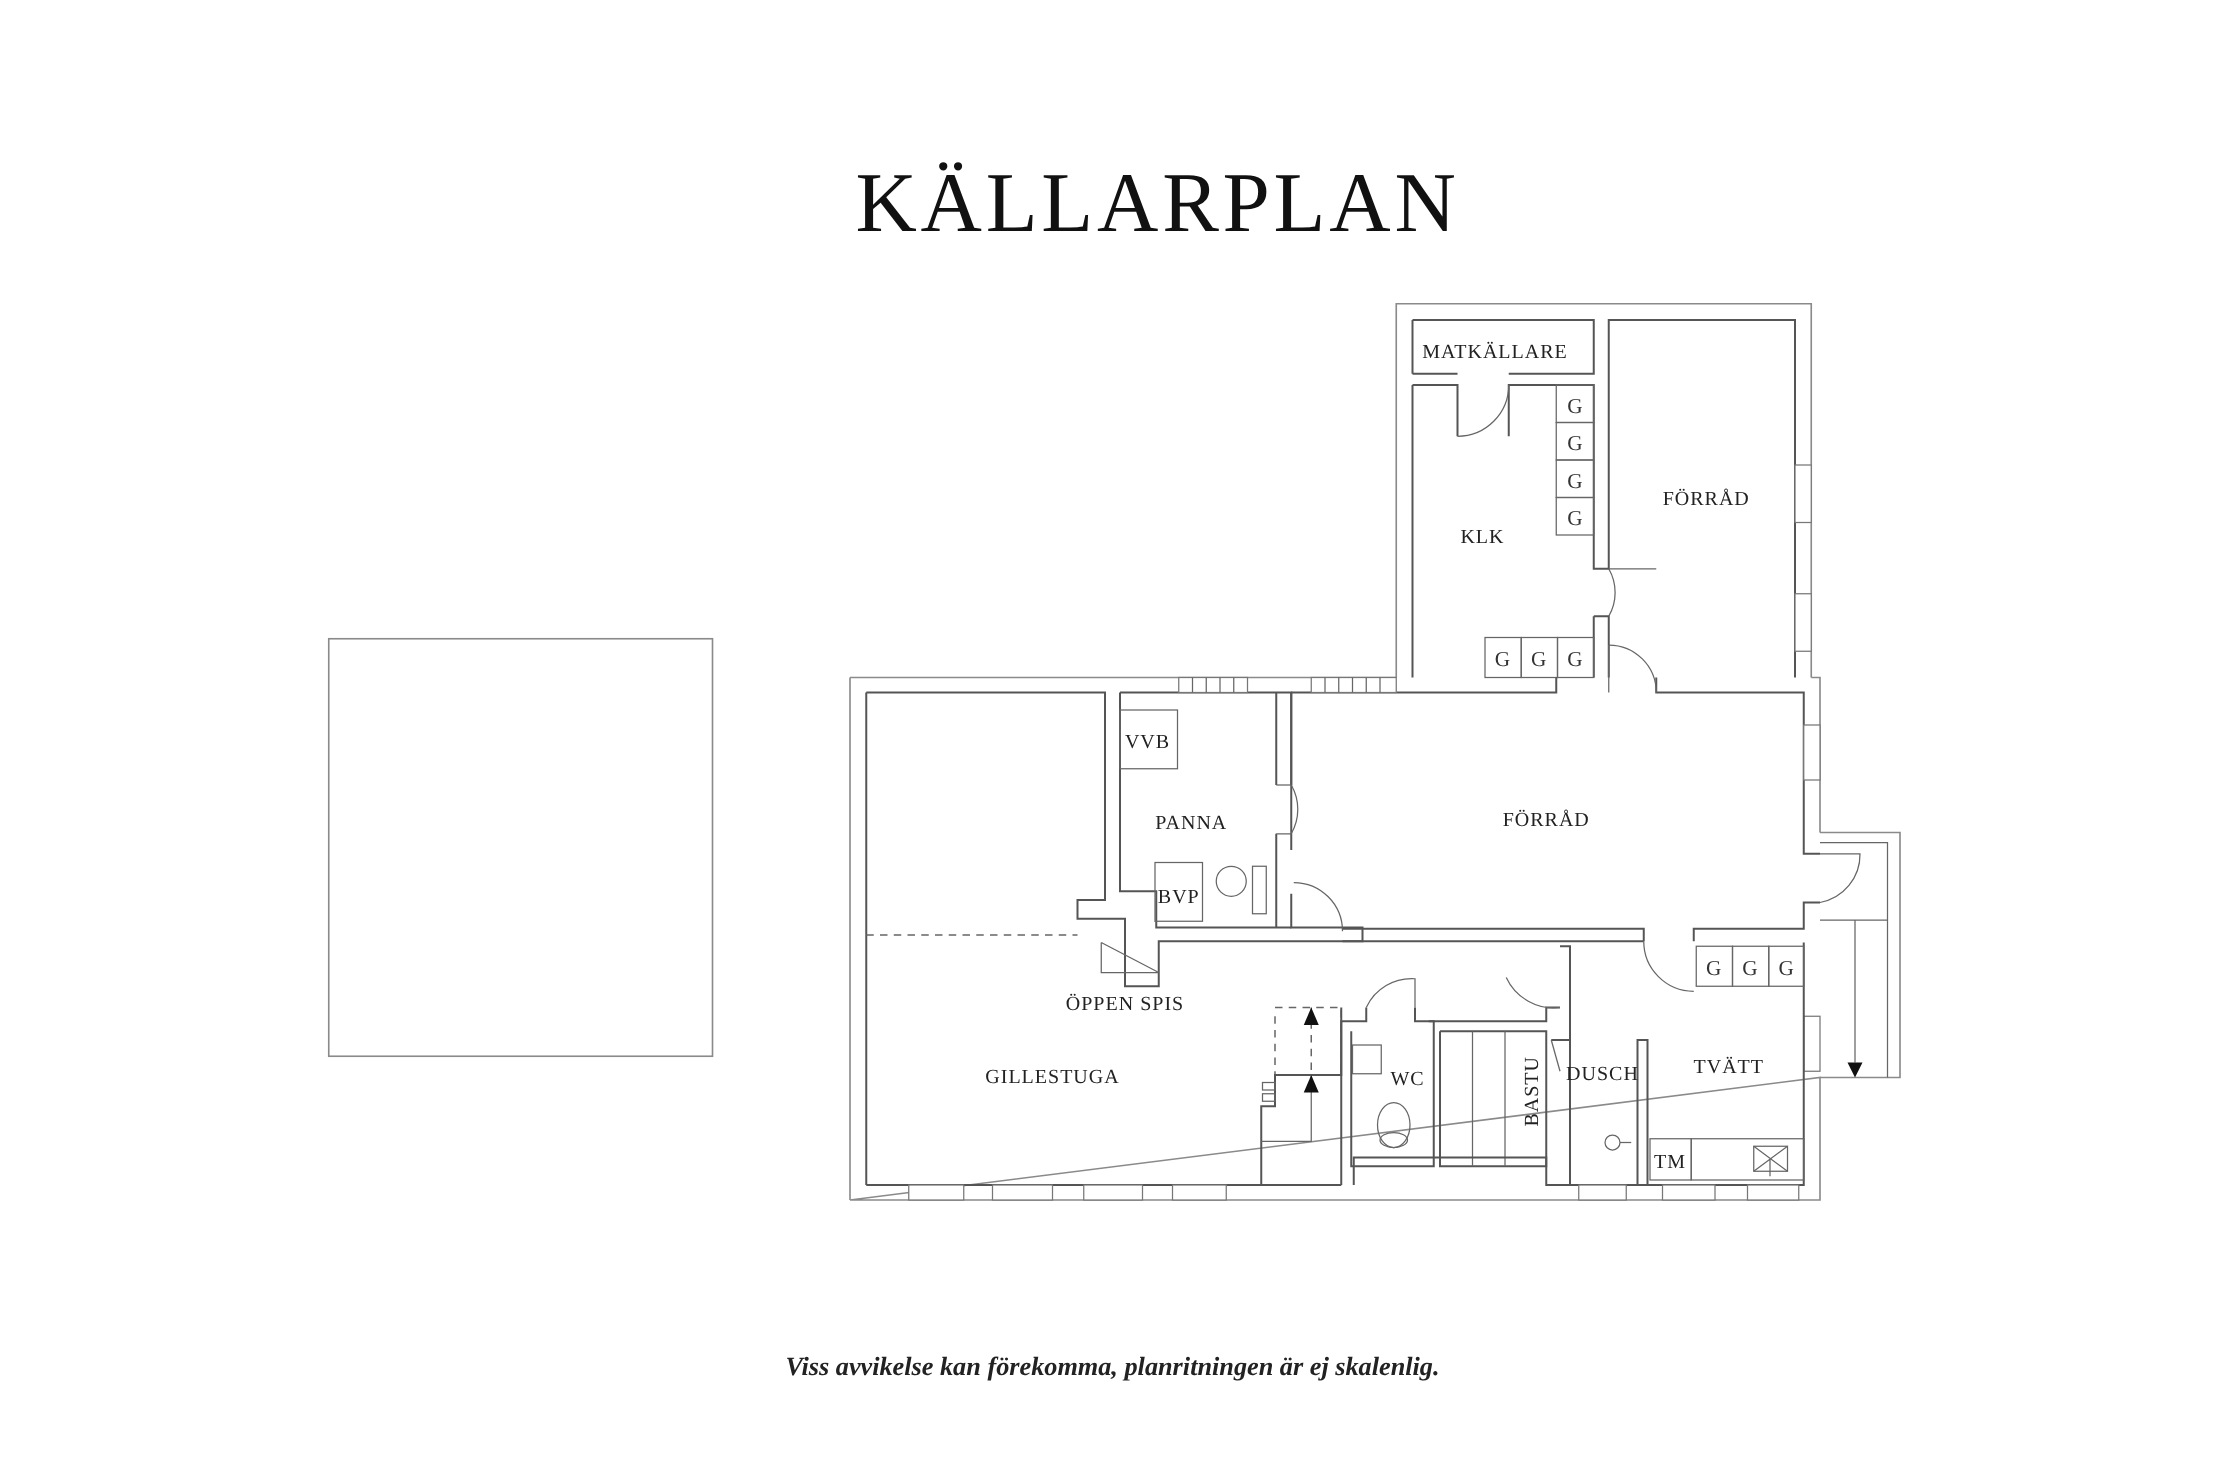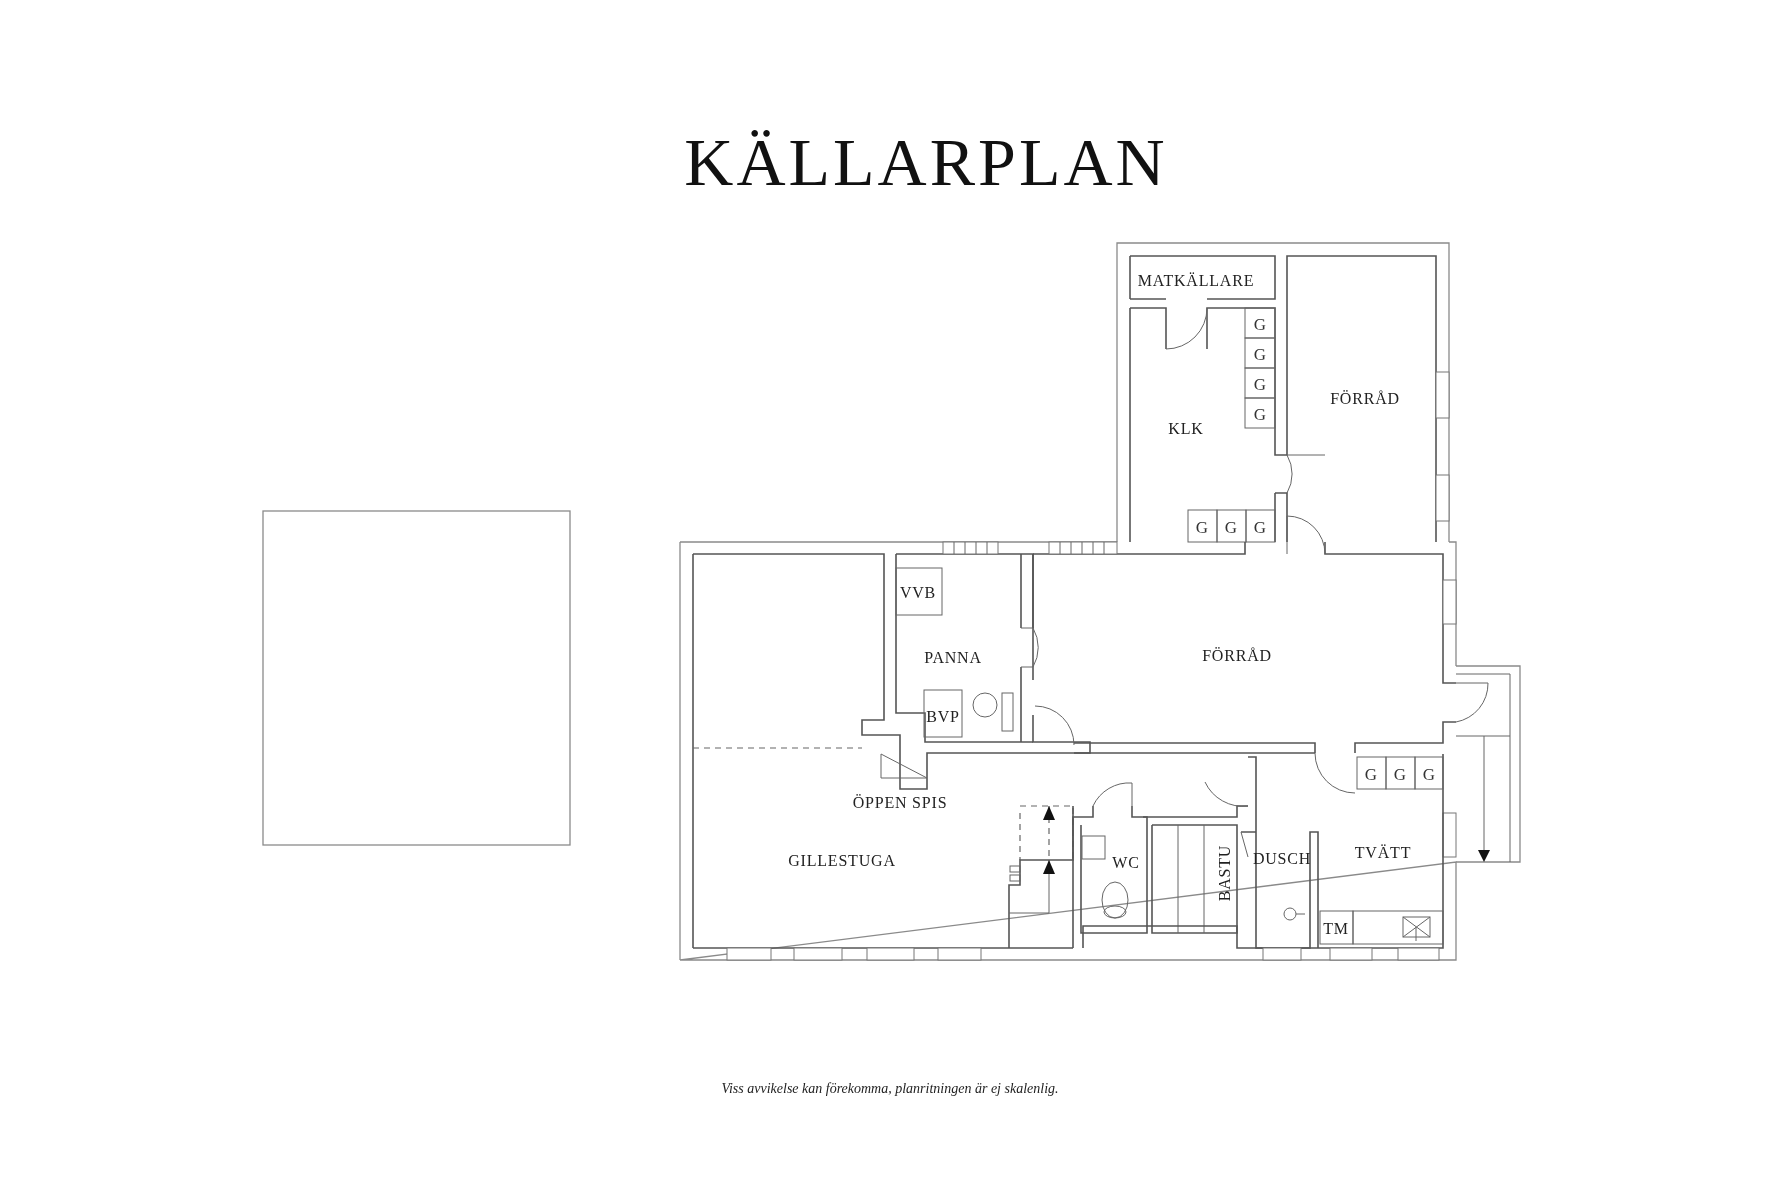--- a/index.html
+++ b/index.html
@@ -1,18 +1,18 @@
 <!DOCTYPE html>
 <html><head>
 <meta charset="utf-8">
 <style>
   html, body { margin: 0; padding: 0; background: #ffffff; }
   body { width: 1780px; height: 1187px; position: relative; overflow: hidden; font-family: "DejaVu Serif", "Liberation Serif", serif; }
   .title { position: absolute; left: 0; width: 1780px; top: 128px; text-align: center; font-family: "Liberation Serif", "DejaVu Serif", serif; font-size: 68px; letter-spacing: 3px; color: #111; line-height: 1; padding-left: 36px; }
-  .caption { position: absolute; left: 0; width: 1780px; top: 1081px; text-align: center; font-family: "Liberation Serif", "DejaVu Serif", serif; font-style: italic; font-size: 14px; color: #222; }
+  .caption { position: absolute; left: 0; width: 1780px; top: 1081px; text-align: center; font-family: "Liberation Serif", "DejaVu Serif", serif; font-style: italic; font-size: 21px; color: #222; font-weight: bold; }
   svg#plan { position: absolute; left: 0; top: 0; }
   .wall { fill: none; stroke: #555; stroke-width: 1.6; }
   .outer { fill: none; stroke: #8a8a8a; stroke-width: 1.3; }
   .thin { fill: none; stroke: #666; stroke-width: 1; }
   .dash { fill: none; stroke: #666; stroke-width: 1.2; stroke-dasharray: 6 5; }
   .win { fill: #fff; stroke: #777; stroke-width: 1; }
   .lbl { font-family: "Liberation Serif", "DejaVu Serif", serif; fill: #222; font-size: 16px; letter-spacing: 0.8px; }
   .lbl-g { font-family: "Liberation Serif", "DejaVu Serif", serif; fill: #333; font-size: 17px; }
   .arrow { fill: #111; }
 </style>

